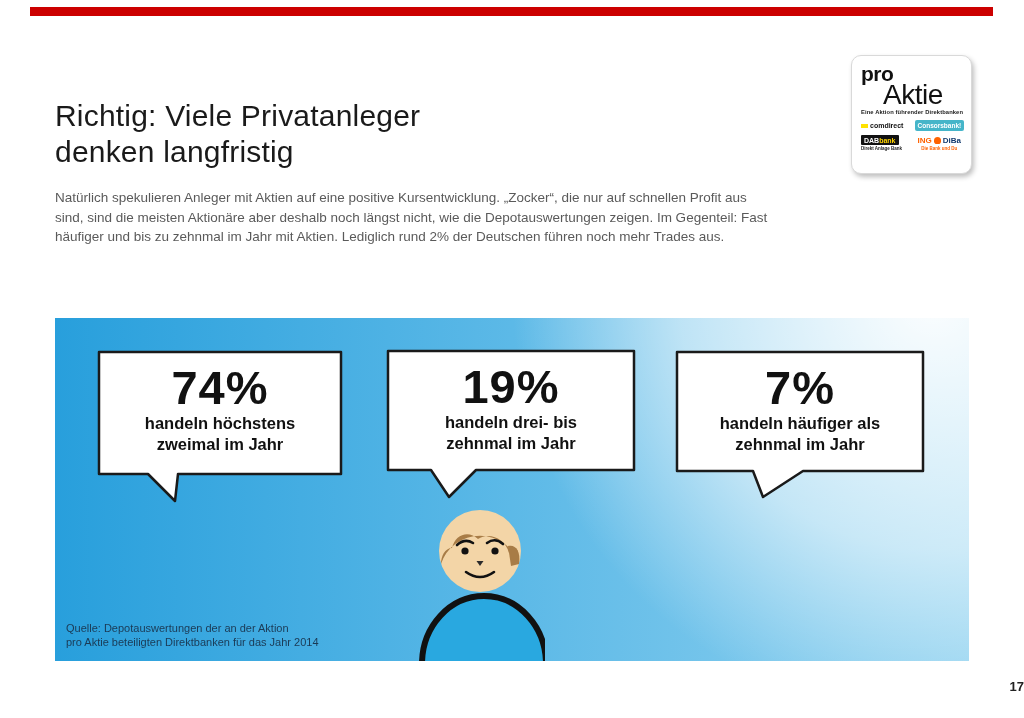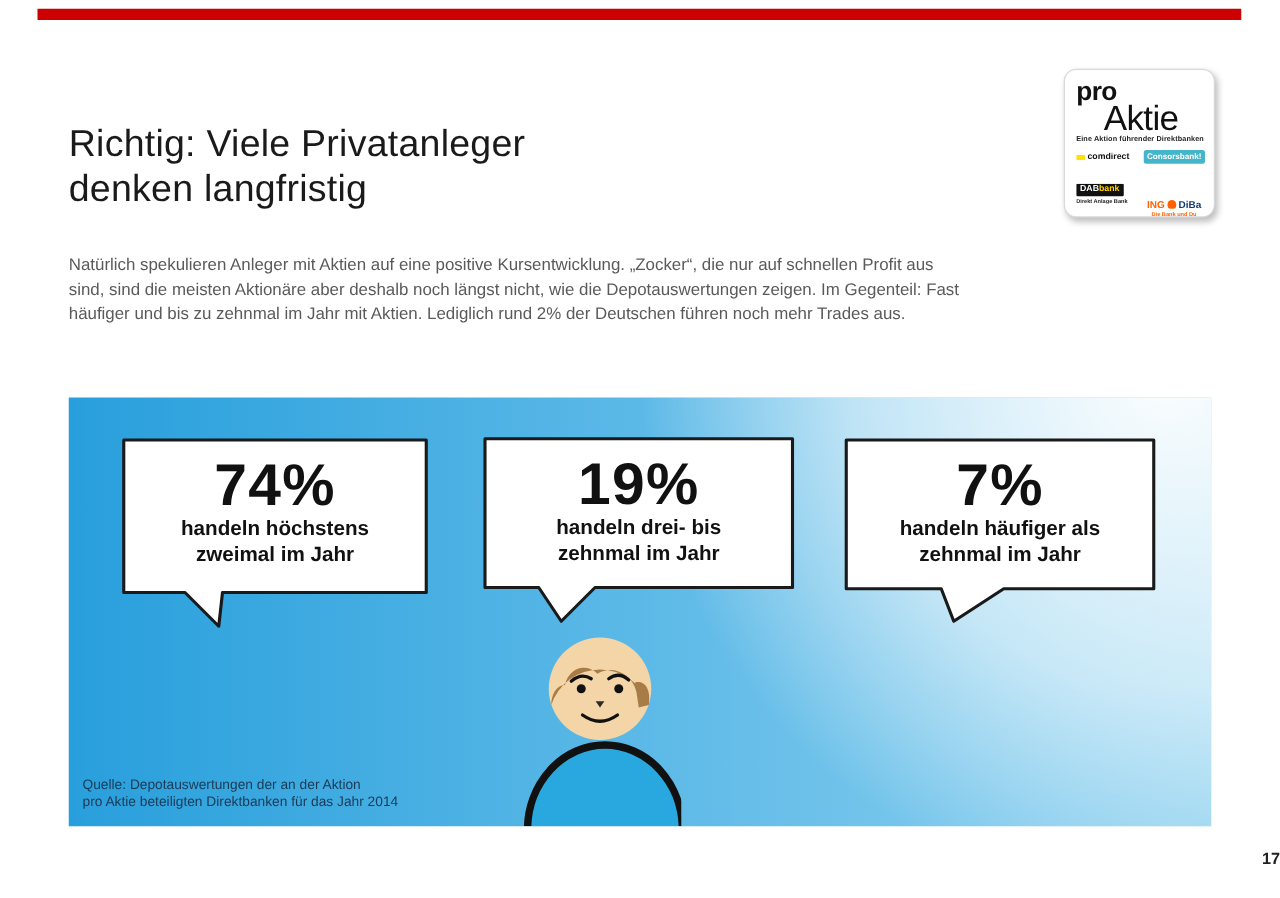--- a/index.html
+++ b/index.html
@@ -14,21 +14,21 @@
   .red-bar {
     position:absolute; left:30px; top:7px; width:963px; height:9px;
     background:#cc0000;
   }
   .title {
     position:absolute; left:55px; top:98px; width:560px;
     font-size:30px; line-height:36px; font-weight:400; color:#1a1a1a;
     letter-spacing:0.2px;
   }
   .intro {
-    position:absolute; left:55px; top:202px; width:900px;
+    position:absolute; left:55px; top:188px; width:900px;
     font-size:13.5px; line-height:19.5px; color:#5a5a5a;
   }
   .intro div { white-space:nowrap; }
 
   
   .logo-box {
     position:absolute; left:851px; top:55px; width:121px; height:119px;
     background:#ffffff; border:1px solid #d9d9d9; border-radius:10px;
     box-shadow:2px 3px 5px rgba(0,0,0,0.25);
     padding:8px 7px 6px 9px;
@@ -38,21 +38,21 @@
   .logo-tagline { font-size:5.8px; font-weight:700; color:#222; margin-top:3px; letter-spacing:0.1px; }
   .bank-grid { margin-top:5px; display:grid; grid-template-columns:1fr 1fr; gap:4px 4px; align-items:center; }
   .bank-chip { font-size:7px; font-weight:700; white-space:nowrap; overflow:hidden; }
   .chip-comdirect { display:flex; align-items:center; gap:2px; color:#111; }
   .comdirect-mark { width:7px; height:4px; background:#ffe200; display:inline-block; }
   .chip-consors { background:#45b5c9; color:#fff; border-radius:2px; padding:2px 3px; font-size:6.5px; text-align:center; }
   .chip-dab { color:#111; }
   .dab-box { background:#111; color:#fff; padding:1.5px 3px; border-radius:1px; display:inline-block; }
   .dab-box .dab-bank { color:#ffd400; }
   .dab-caption { font-size:4.5px; font-weight:700; color:#222; margin-top:1px; }
-  .chip-ing { text-align:center;margin-top:24px; }
+  .chip-ing { text-align:center; }
   .ing-row { display:flex; align-items:center; justify-content:center; gap:2px; }
   .ing-word { color:#ff6200; font-size:8px; font-weight:800; }
   .lion-icon { width:7px; height:7px; background:#ff6200; border-radius:50% 50% 40% 40%; display:inline-block; }
   .diba-word { color:#123a6e; font-size:8px; font-weight:800; }
   .ing-caption { font-size:4.5px; color:#ff6200; font-weight:700; margin-top:1px; }
 
   
   .panel {
     position:absolute; left:55px; top:318px; width:914px; height:343px;
     background:

